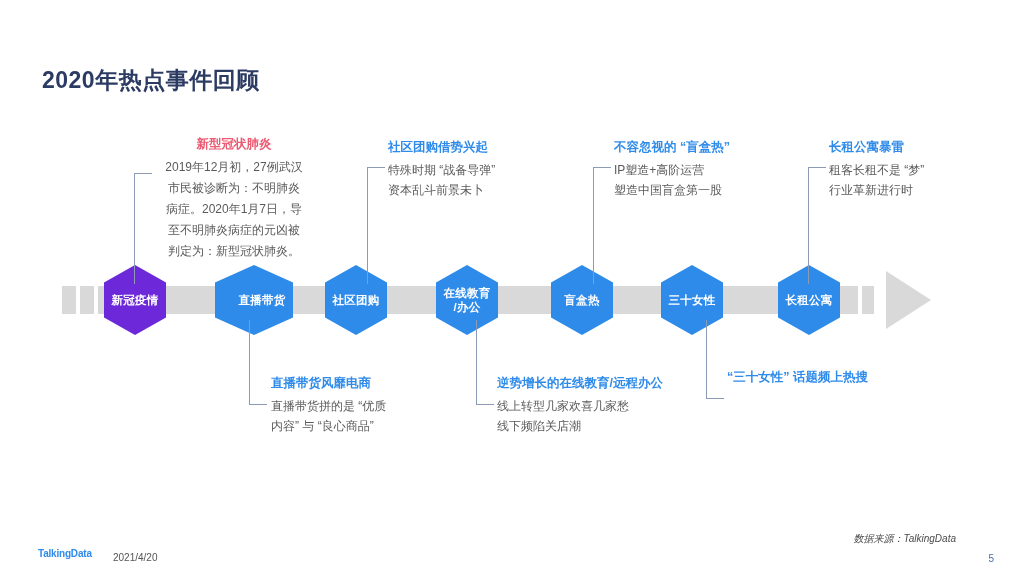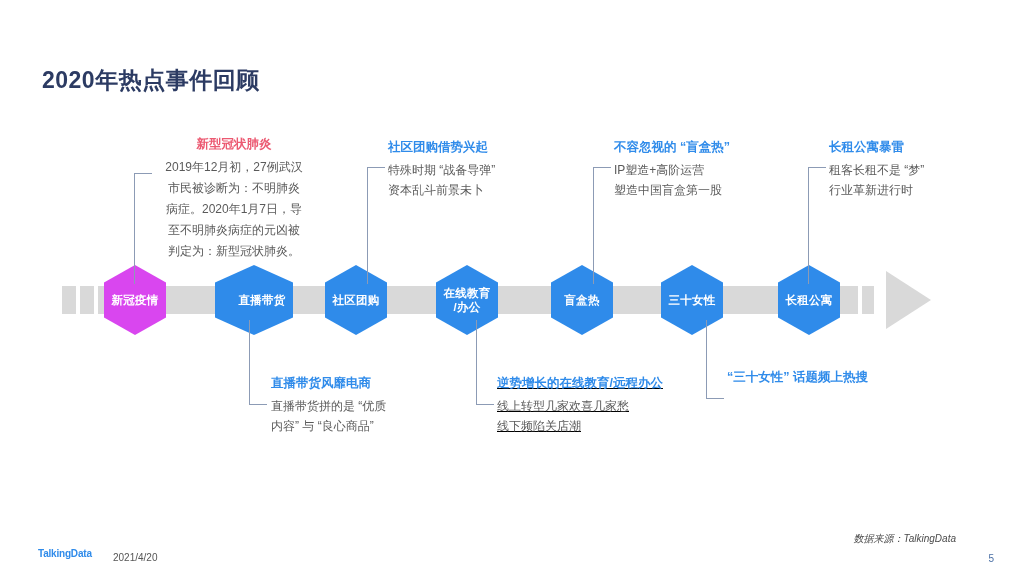--- a/index.html
+++ b/index.html
@@ -70,21 +70,21 @@
     align-items: center;
     justify-content: center;
     text-align: center;
     color: #ffffff;
     font-size: 11.5px;
     font-weight: bold;
     line-height: 14px;
     letter-spacing: 0.3px;
   }
   .hex.blue { background: #2f8bea; }
-  .hex.pink { background: #d946ef; }
+  .hex.pink { background: #6d28d9; }
   .hex-label { padding: 0 2px; }
 
   
   .conn {
     position: absolute;
     border-left: 1px solid #8c9bb5;
   }
   .conn.top {
     border-top: 1px solid #8c9bb5;
   }
@@ -222,21 +222,21 @@
     <div class="callout-body-line">租客长租不是 “梦”</div>
     <div class="callout-body-line">行业革新进行时</div>
   </div>
 
   <div class="callout" style="left:271px;top:359px;">
     <div class="callout-title">直播带货风靡电商</div>
     <div class="callout-body-line">直播带货拼的是 “优质</div>
     <div class="callout-body-line">内容” 与 “良心商品”</div>
   </div>
 
-  <div class="callout" style="left:497px;top:359px;text-decoration:underline;">
+  <div class="callout" style="left:497px;top:359px;">
     <div class="callout-title">逆势增长的在线教育/远程办公</div>
     <div class="callout-body-line">线上转型几家欢喜几家愁</div>
     <div class="callout-body-line">线下频陷关店潮</div>
   </div>
 
   <div class="callout" style="left:727px;top:353px;">
     <div class="callout-title">“三十女性” 话题频上热搜</div>
   </div>
 
   <div class="footer-logo">TalkingData</div>

